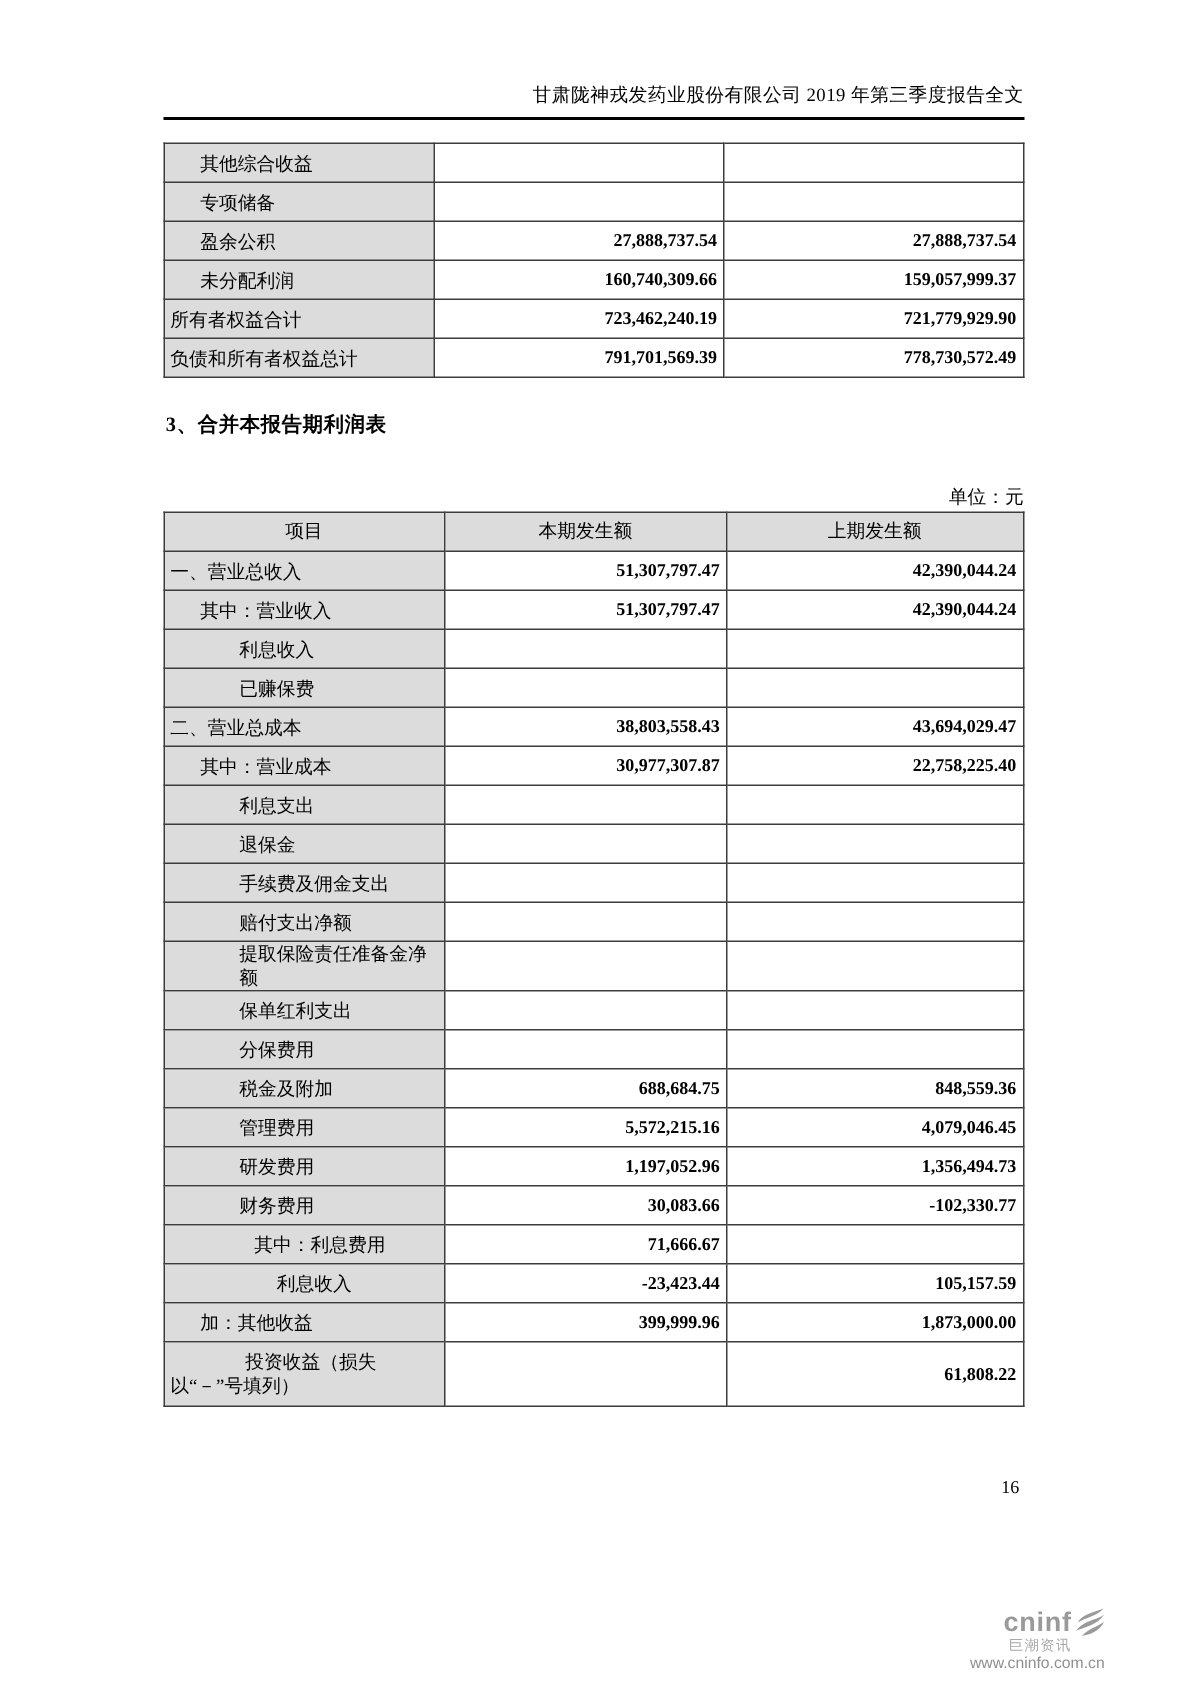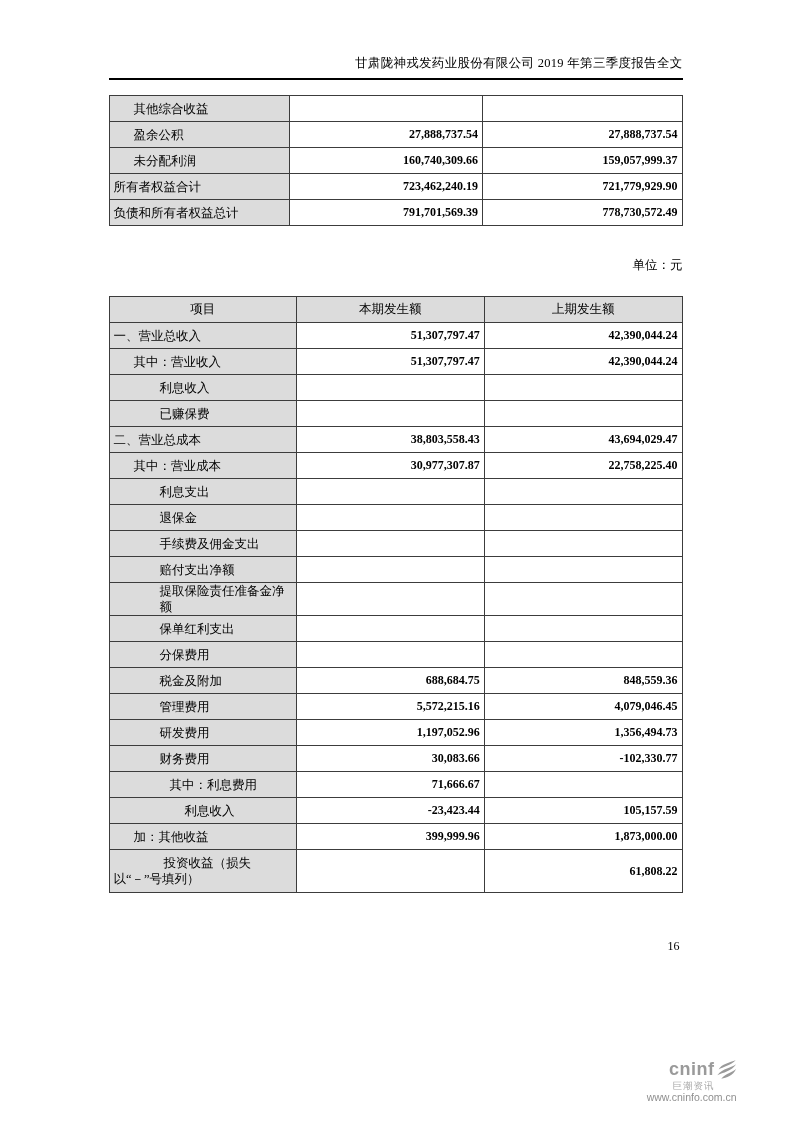--- a/index.html
+++ b/index.html
@@ -29,21 +29,21 @@
     border-bottom: 2px solid #000;
     letter-spacing: 0.3px;
   }
   table.fin-table {
     width: 100%;
     border-collapse: collapse;
     table-layout: fixed;
     border: 1.5px solid var(--outer);
   }
   table.equity { margin-top: 15px; }
-  table.income { margin-top: 23px; }
+  table.income { margin-top: 2px; }
   .fin-table th, .fin-table td {
     border: 1px solid var(--border);
     font-size: 12.5px;
     height: 26px;
     vertical-align: middle;
     overflow: hidden;
   }
   .fin-table th {
     background: var(--shade);
     font-weight: normal;
@@ -88,21 +88,21 @@
   }
   .page-number {
     margin-top: 46px;
     text-align: right;
     font-size: 12px;
     padding-right: 3px;
   }
   .footer-logo {
     position: absolute;
     right: 16px;
-    bottom: 19px;
+    bottom: 7px;
     text-align: right;
     font-family: "Liberation Sans", "DejaVu Sans", sans-serif;
     line-height: 1.05;
   }
   .logo-row {
     display: flex;
     align-items: center;
     justify-content: flex-end;
     gap: 1px;
   }
@@ -139,20 +139,25 @@
       <col style="width:33.7%">
       <col style="width:34.8%">
     </colgroup>
     <tbody>
         <tr>
           <td class="label ind-1">其他综合收益</td>
           <td class="num"></td>
           <td class="num"></td>
         </tr>
         <tr>
+          <td class="label ind-1">专项储备</td>
+          <td class="num"></td>
+          <td class="num"></td>
+        </tr>
+        <tr>
           <td class="label ind-1">盈余公积</td>
           <td class="num">27,888,737.54</td>
           <td class="num">27,888,737.54</td>
         </tr>
         <tr>
           <td class="label ind-1">未分配利润</td>
           <td class="num">160,740,309.66</td>
           <td class="num">159,057,999.37</td>
         </tr>
         <tr>
@@ -161,20 +166,21 @@
           <td class="num">721,779,929.90</td>
         </tr>
         <tr>
           <td class="label ind-0">负债和所有者权益总计</td>
           <td class="num">791,701,569.39</td>
           <td class="num">778,730,572.49</td>
         </tr>
       </tbody>
   </table>
 
+  <div class="section-title">3、合并本报告期利润表</div>
 
   <div class="unit-label">单位：元</div>
 
   <table class="fin-table income">
     <colgroup>
       <col style="width:32.7%">
       <col style="width:32.8%">
       <col style="width:34.5%">
     </colgroup>
     <thead>

